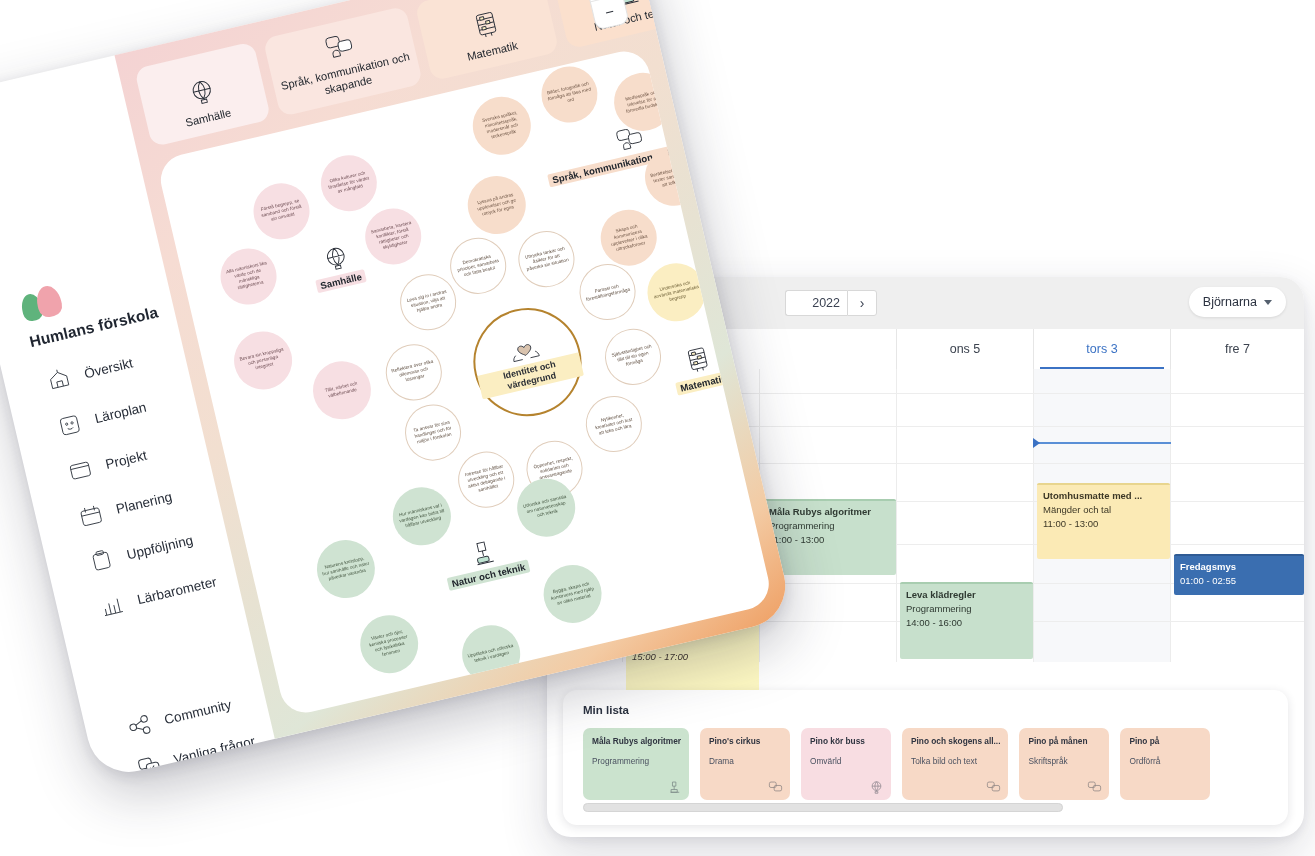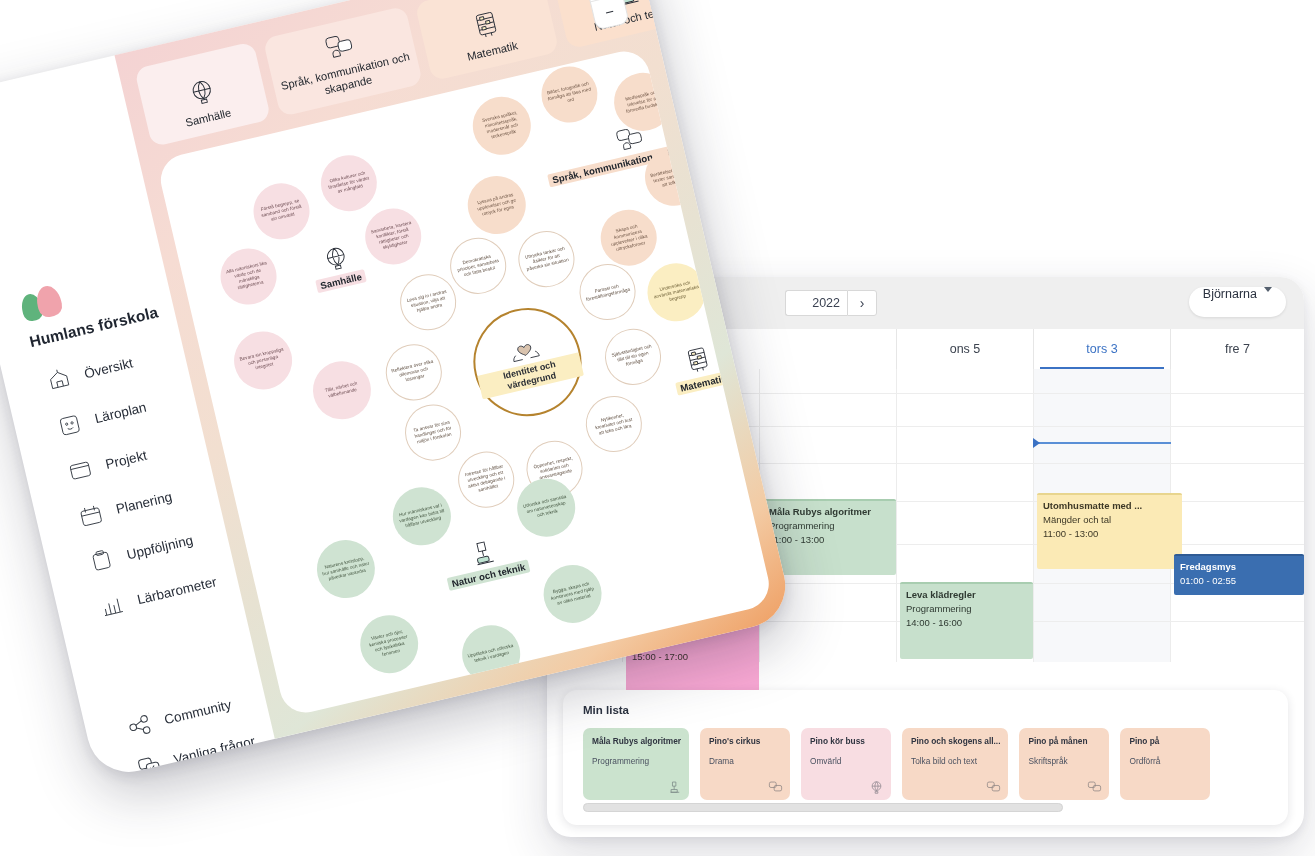--- a/index.html
+++ b/index.html
@@ -25,21 +25,21 @@
     justify-content:flex-end; padding:0 7px; font-size:12.5px; color:#3b4252;
   }
   .date-next{
     position:absolute; left:300px; top:13px; width:30px; height:26px;
     background:#fff; border:1px solid #d8d8d8; border-radius:0 3px 3px 0;
     display:flex; align-items:center; justify-content:center;
     font-size:14px; color:#3b4252; cursor:pointer;
   }
   .group-pill{
     position:absolute; right:18px; top:10px; height:30px; padding:0 14px;
-    background:#fff; border-radius:16px; display:flex; align-items:flex-start;
+    background:#fff; border-radius:16px; display:flex; align-items:center;
     gap:7px; font-size:12.5px; color:#2b3240; cursor:pointer;
     box-shadow:0 1px 3px rgba(0,0,0,.10);
   }
   .caret{ width:0;height:0;border-left:4px solid transparent;
     border-right:4px solid transparent;border-top:5px solid #55606e; }
 
   .cal-grid{ position:absolute; left:0; top:52px; width:100%; height:333px;
     background:#fff; }
   .timecol{ position:absolute; left:0; top:0; width:75px; height:100%; }
   .tlabel{ position:absolute; right:9px; font-size:13px; color:#444b57;
@@ -58,21 +58,21 @@
     border-top:5px solid transparent;border-bottom:5px solid transparent;
     border-left:7px solid #3b72c4; }
 
   .ev{ position:absolute; border-radius:2px; padding:4px 5px 0 6px;
     overflow:hidden; cursor:pointer; font-size:9.5px; line-height:1.45; }
   .ev .t{ font-weight:bold; font-size:9.5px; white-space:nowrap;
     overflow:hidden; text-overflow:ellipsis; }
   .ev .s,.ev .h{ font-size:9.5px; }
   .ev.green{ background:#c7e0cc; color:#2f3a32; border-top:2px solid #a8cdb0; }
   .ev.yellow{ background:#fbeab5; color:#3d3826; border-top:2px solid #e8d58e; }
-  .ev.peach{ background:#f9a8d4; color:#3d332c; border-top:2px solid #3b82f6; }
+  .ev.peach{ background:#fef9c3; color:#3d332c; border-top:2px solid #3b82f6;font-style:italic; }
   .ev.blue{ background:#3a6eb0; color:#fff; border-top:2px solid #2f5b94; }
 
   
   .minlista{
     position:absolute; left:16px; bottom:12px; right:16px; height:135px;
     background:#fff; border-radius:14px;
     box-shadow:0 2px 10px rgba(30,30,50,.12);
   }
   .ml-title{ position:absolute; left:20px; top:14px; font-size:11.5px;
     font-weight:bold; color:#2b3240; }
@@ -219,21 +219,21 @@
 
       <div class="nowline" style="left:490px;width:134px;top:113px"></div>
       <div class="nowdot" style="left:486px;top:109px"></div>
 
       <div class="ev green" style="left:216px;top:170px;width:133px;height:76px">
         <div class="t">Måla Rubys algoritmer</div>
         <div class="s">Programmering</div>
         <div class="h">11:00 - 13:00</div>
       </div>
 
-      <div class="ev yellow" style="left:490px;top:164px;width:145px;height:76px">
+      <div class="ev yellow" style="left:490px;top:154px;width:133px;height:76px">
         <div class="t">Utomhusmatte med ...</div>
         <div class="s">Mängder och tal</div>
         <div class="h">11:00 - 13:00</div>
       </div>
 
       <div class="ev blue" style="left:627px;top:225px;width:130px;height:41px">
         <div class="t">Fredagsmys</div>
         <div class="h">01:00 - 02:55</div>
       </div>
 

